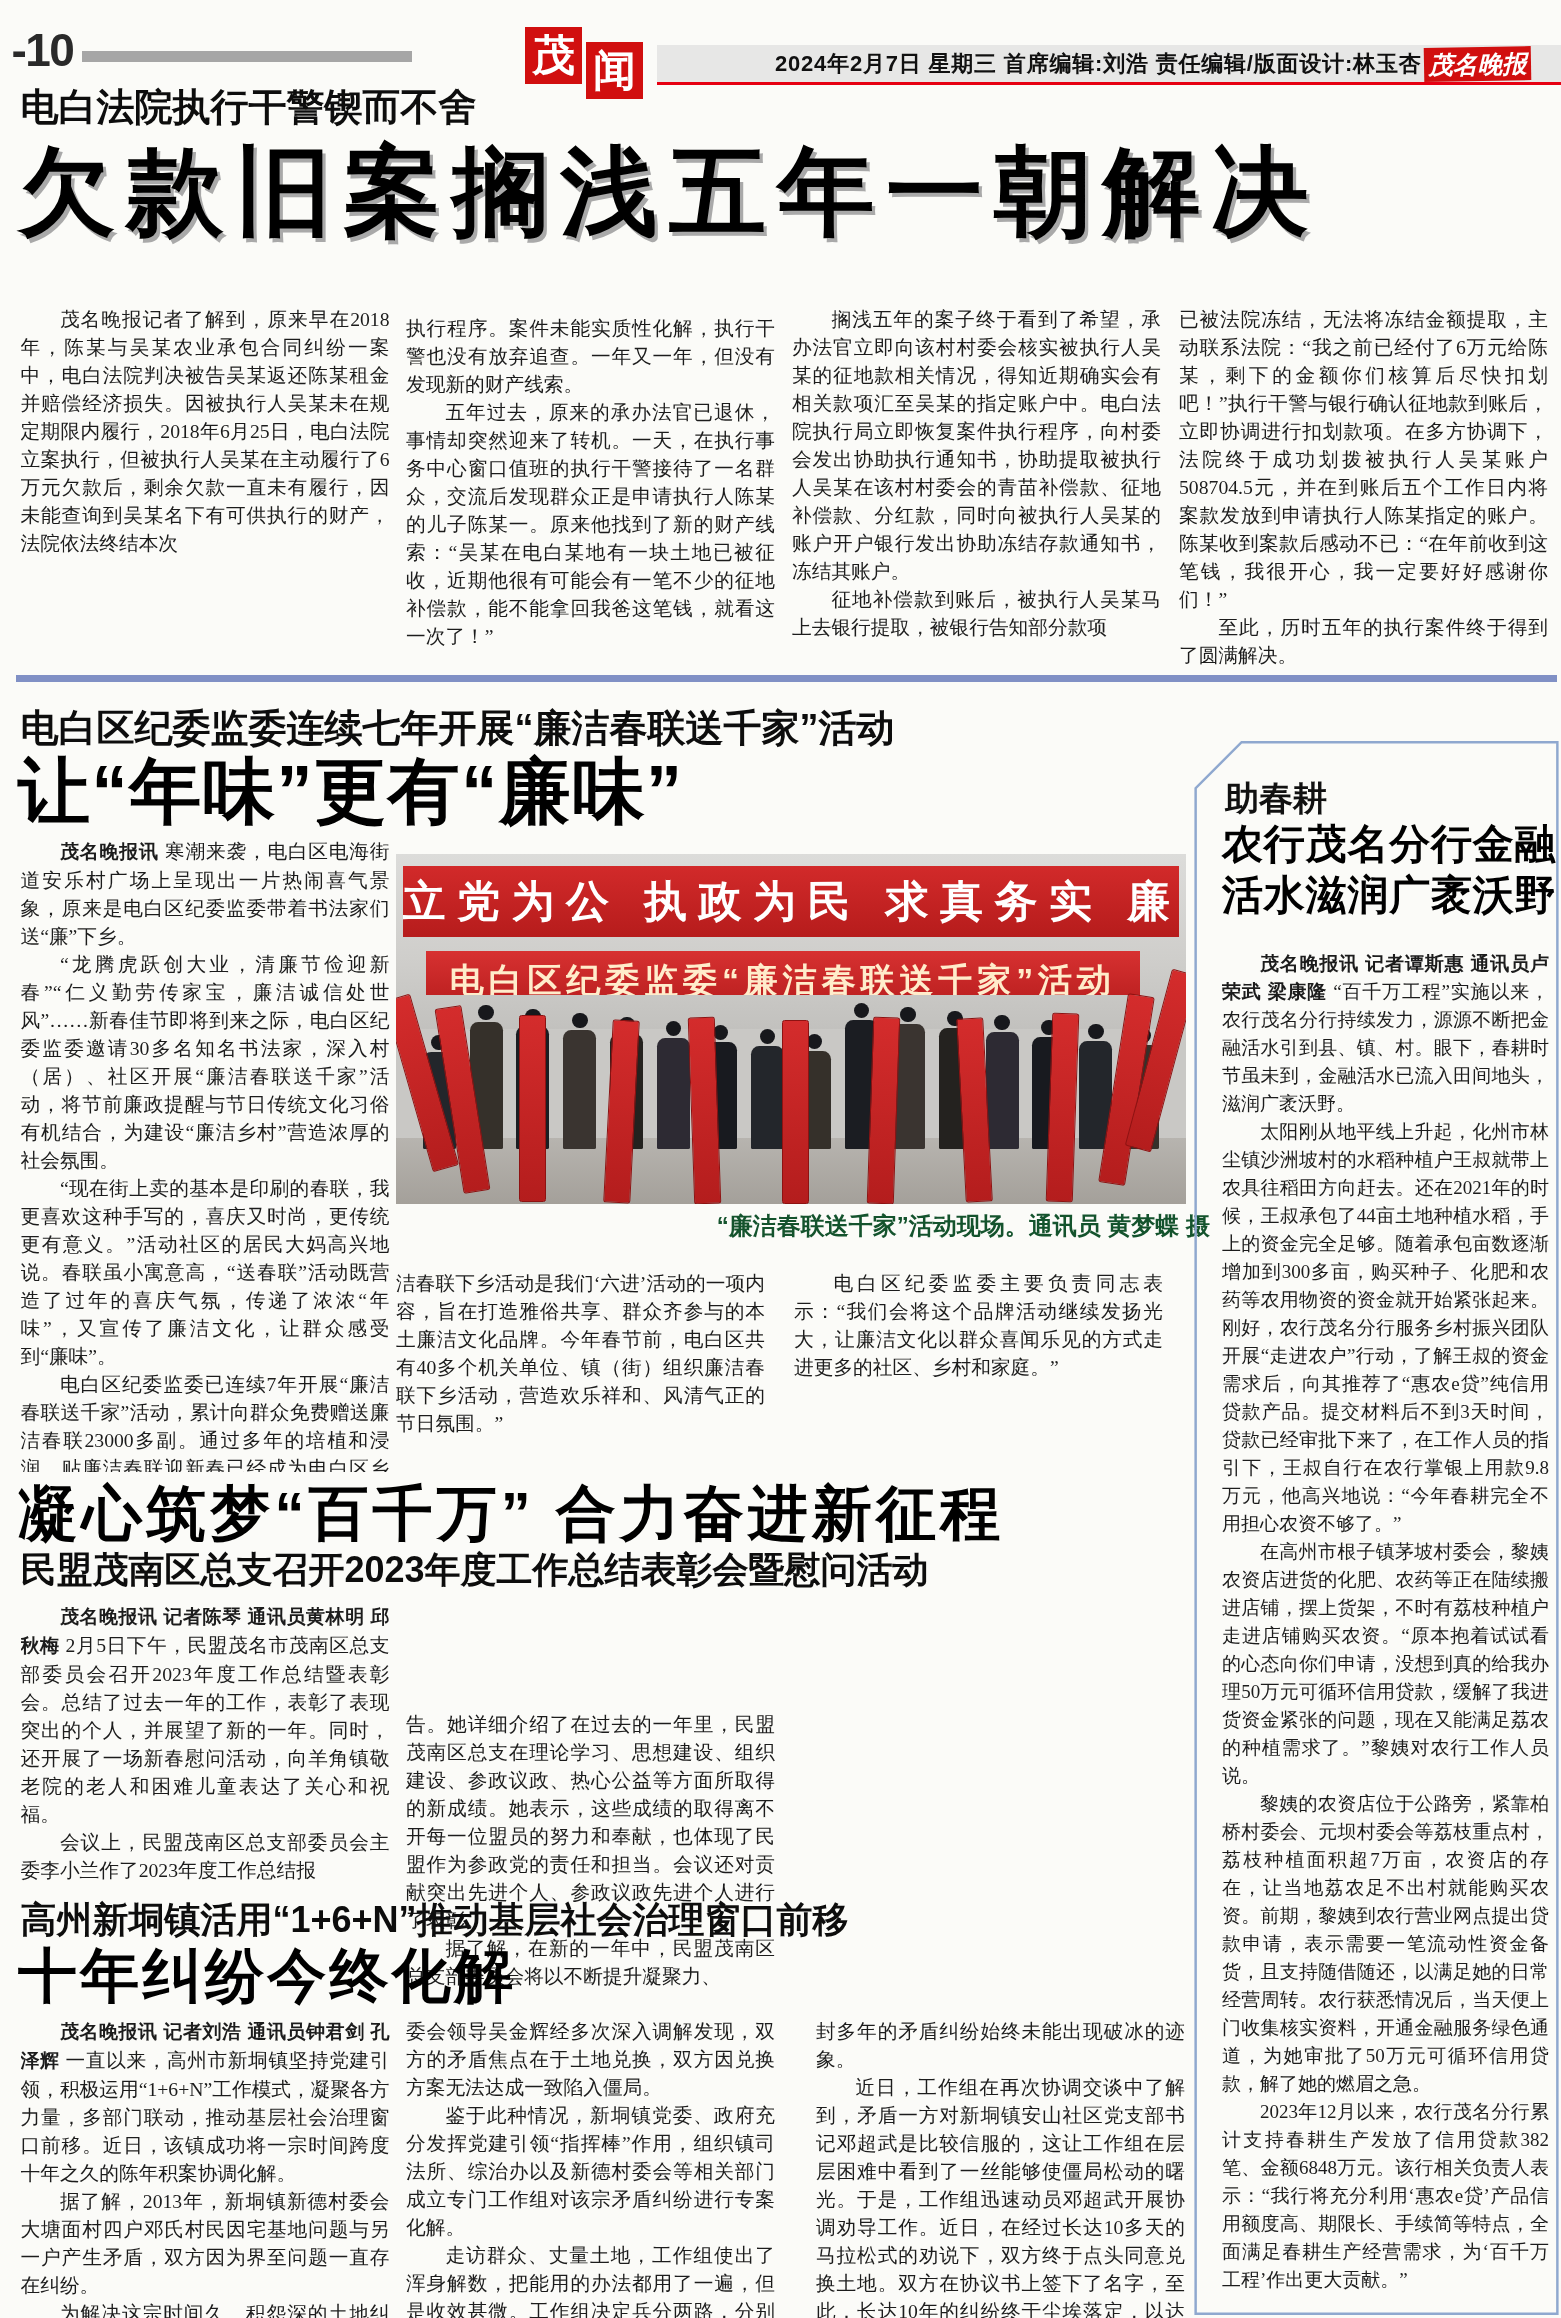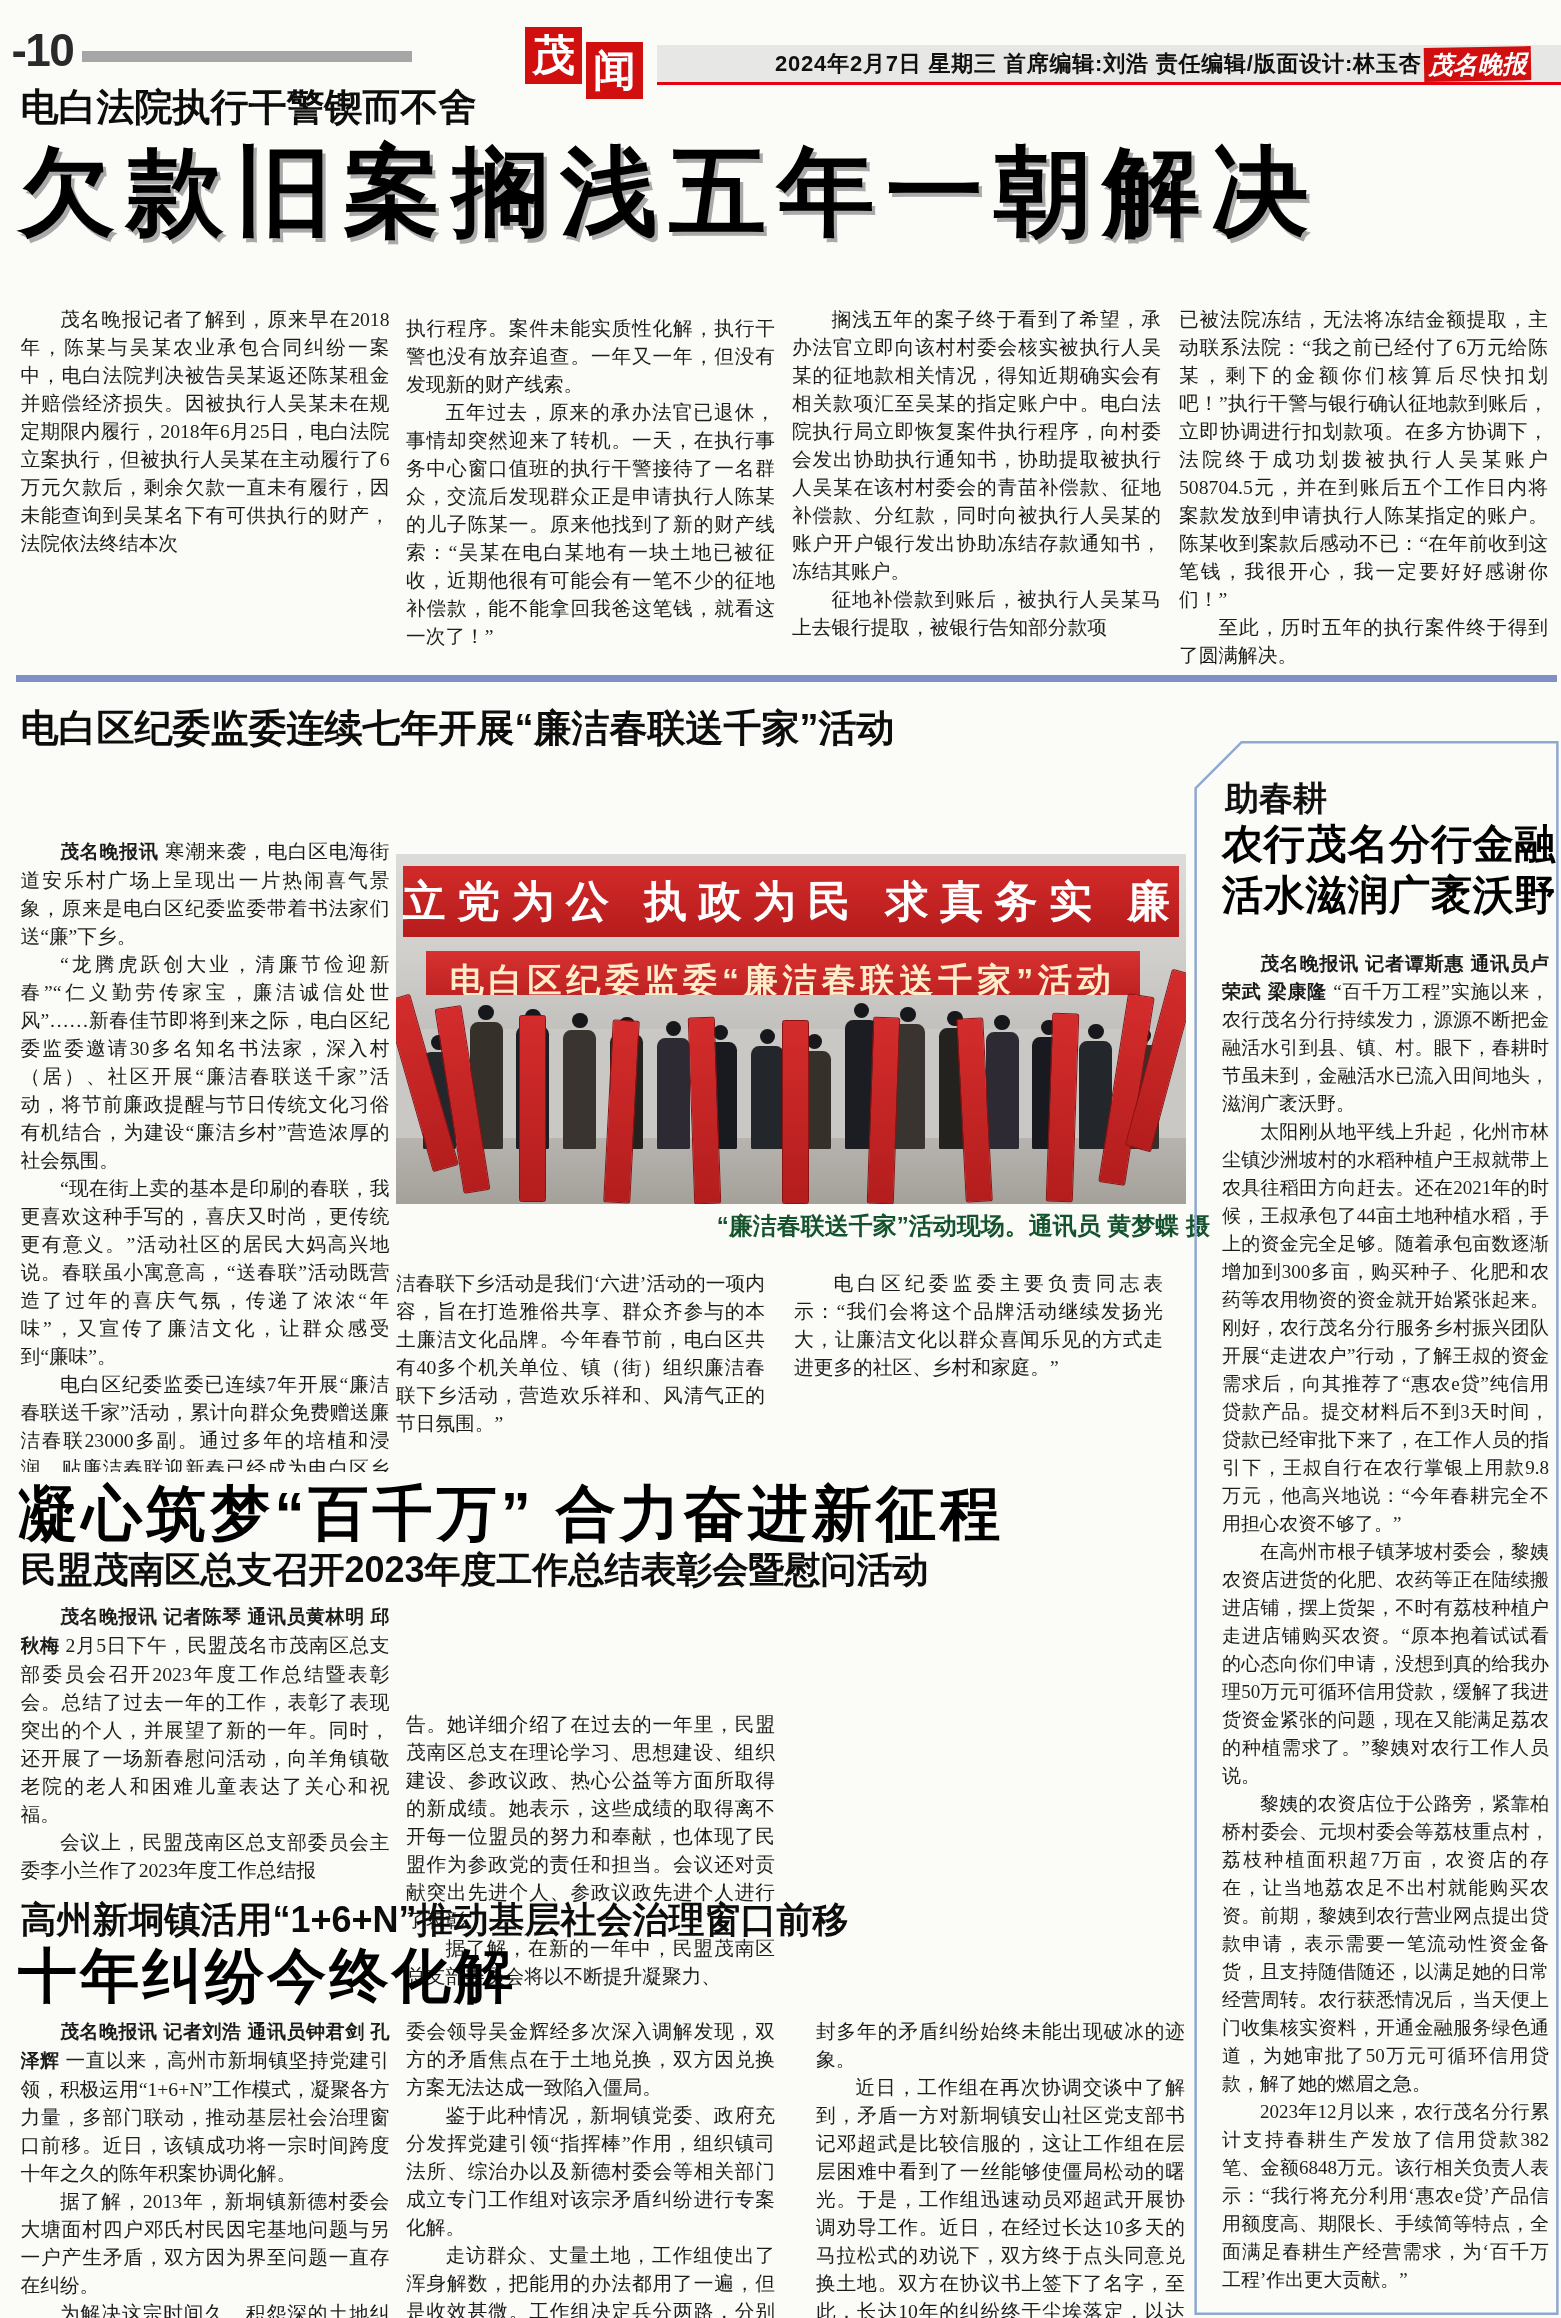--- a/index.html
+++ b/index.html
@@ -97,20 +97,21 @@
       <p>搁浅五年的案子终于看到了希望，承办法官立即向该村村委会核实被执行人吴某的征地款相关情况，得知近期确实会有相关款项汇至吴某的指定账户中。电白法院执行局立即恢复案件执行程序，向村委会发出协助执行通知书，协助提取被执行人吴某在该村村委会的青苗补偿款、征地补偿款、分红款，同时向被执行人吴某的账户开户银行发出协助冻结存款通知书，冻结其账户。</p>
       <p>征地补偿款到账后，被执行人吴某马上去银行提取，被银行告知部分款项</p>
     </div>
   <div class="col c-a1-4">
       <p class="noindent">已被法院冻结，无法将冻结金额提取，主动联系法院：“我之前已经付了6万元给陈某，剩下的金额你们核算后尽快扣划吧！”执行干警与银行确认征地款到账后，立即协调进行扣划款项。在多方协调下，法院终于成功划拨被执行人吴某账户508704.5元，并在到账后五个工作日内将案款发放到申请执行人陈某指定的账户。陈某收到案款后感动不已：“在年前收到这笔钱，我很开心，我一定要好好感谢你们！”</p>
       <p>至此，历时五年的执行案件终于得到了圆满解决。</p>
     </div>
   <div class="divider-blue"></div>
 
   <div class="kicker a2-kicker">电白区纪委监委连续七年开展“廉洁春联送千家”活动</div>
+  <div class="headline a2-headline">让“年味”更有“廉味”</div>
   <div class="col c-a2-left">
       <p><span class="lead">茂名晚报讯 </span>寒潮来袭，电白区电海街道安乐村广场上呈现出一片热闹喜气景象，原来是电白区纪委监委带着书法家们送“廉”下乡。</p>
       <p>“龙腾虎跃创大业，清廉节俭迎新春”“仁义勤劳传家宝，廉洁诚信处世风”……新春佳节即将到来之际，电白区纪委监委邀请30多名知名书法家，深入村（居）、社区开展“廉洁春联送千家”活动，将节前廉政提醒与节日传统文化习俗有机结合，为建设“廉洁乡村”营造浓厚的社会氛围。</p>
       <p>“现在街上卖的基本是印刷的春联，我更喜欢这种手写的，喜庆又时尚，更传统更有意义。”活动社区的居民大妈高兴地说。春联虽小寓意高，“送春联”活动既营造了过年的喜庆气氛，传递了浓浓“年味”，又宣传了廉洁文化，让群众感受到“廉味”。</p>
       <p>电白区纪委监委已连续7年开展“廉洁春联送千家”活动，累计向群众免费赠送廉洁春联23000多副。通过多年的培植和浸润，贴廉洁春联迎新春已经成为电白区乡村的一种新风尚。</p>
     </div>
 
   <div class="photo">
     <div class="ph-bg"></div>
     <div class="ph-banner1">立党为公 执政为民 求真务实 廉洁高效</div>

